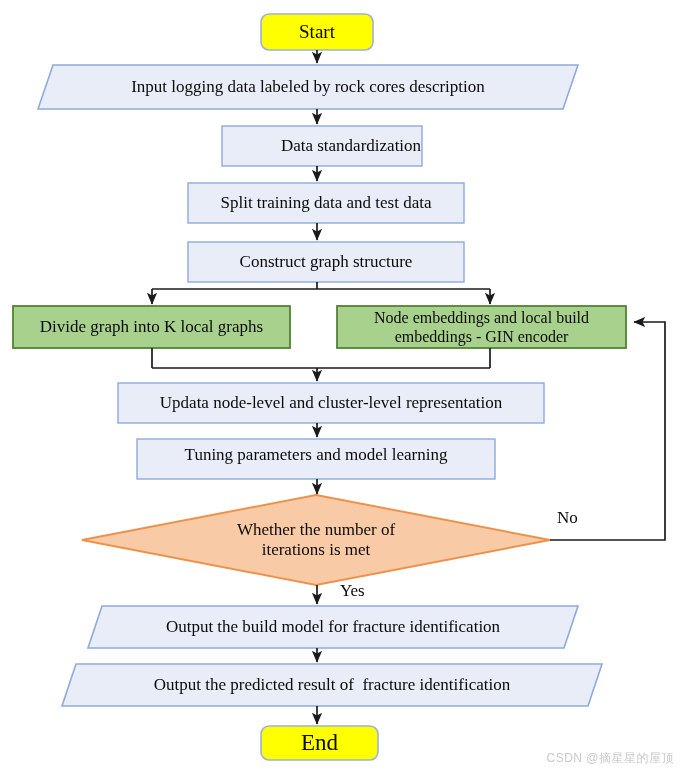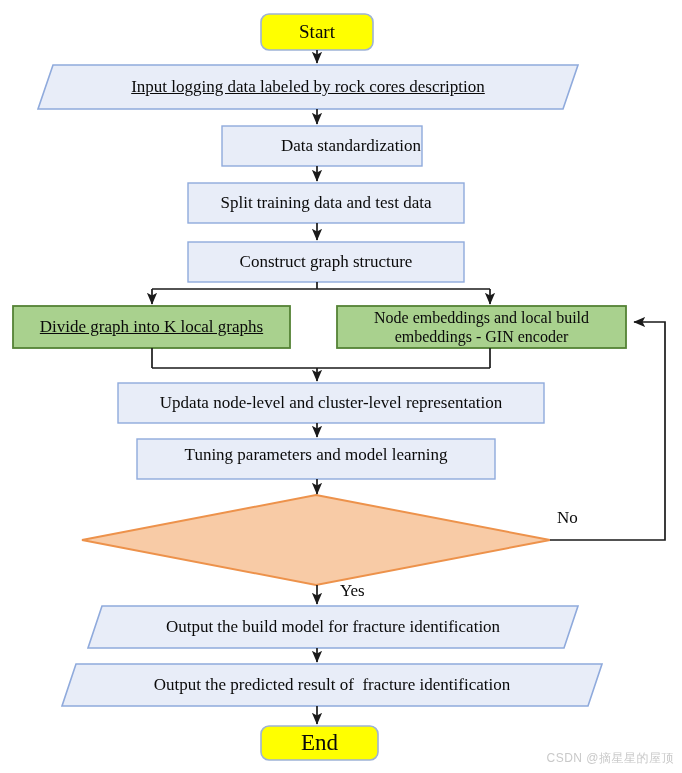--- a/index.html
+++ b/index.html
@@ -112,37 +112,39 @@
       <path d="M550,540 L665,540 L665,322 L634,322" marker-end="url(#arrow)"></path>
 
       <line x1="317" y1="585" x2="317" y2="604" marker-end="url(#arrow)"></line>
       <line x1="317" y1="648" x2="317" y2="662" marker-end="url(#arrow)"></line>
       <line x1="317" y1="706" x2="317" y2="724" marker-end="url(#arrow)"></line>
     </g>
   </svg>
 
   <div class="node-label" style="left:261px; top:14px;  width:112px; height:36px; font-size:19px;">Start</div>
 
-  <div class="node-label" style="left:38px;  top:65px;  width:540px; height:44px; font-size:17px;text-decoration:underline;">Input logging data labeled by rock cores description</div>
+  <div class="node-label" style="left:38px;  top:65px;  width:540px; height:44px; font-size:17px;">Input logging data labeled by rock cores description</div>
 
   <div class="node-label" style="left:222px; top:126px; width:200px; height:40px; font-size:17px;margin-left:29px;">Data standardization</div>
 
   <div class="node-label" style="left:188px; top:183px; width:276px; height:40px; font-size:17px;">Split training data and test data</div>
 
   <div class="node-label" style="left:188px; top:242px; width:276px; height:40px; font-size:17px;">Construct graph structure</div>
 
-  <div class="node-label" style="left:13px;  top:306px; width:277px; height:42px; font-size:17px;text-decoration:underline;">Divide graph into K local graphs</div>
+  <div class="node-label" style="left:13px;  top:306px; width:277px; height:42px; font-size:17px;">Divide graph into K local graphs</div>
 
   <div class="node-label" style="left:337px; top:306px; width:289px; height:42px; font-size:16px;">Node embeddings and local build
 embeddings - GIN encoder</div>
 
   <div class="node-label" style="left:118px; top:383px; width:426px; height:40px; font-size:17px;">Updata node-level and cluster-level representation</div>
 
   <div class="node-label" style="left:137px; top:439px; width:358px; height:32px; font-size:17px;">Tuning parameters and model learning</div>
 
+  <div class="node-label" style="left:182px; top:495px; width:268px; height:90px; font-size:17px;">Whether the number of
+iterations is met</div>
 
   <div class="node-label" style="left:88px;  top:606px; width:490px; height:42px; font-size:17px;">Output the build model for fracture identification</div>
 
   <div class="node-label" style="left:62px;  top:664px; width:540px; height:42px; font-size:17px;">Output the predicted result of  fracture identification</div>
 
   <div class="node-label" style="left:261px; top:726px; width:117px; height:34px; font-size:23px;">End</div>
 
   <div class="edge-label" style="left:557px; top:508px;">No</div>
   <div class="edge-label" style="left:340px; top:581px;">Yes</div>
 

